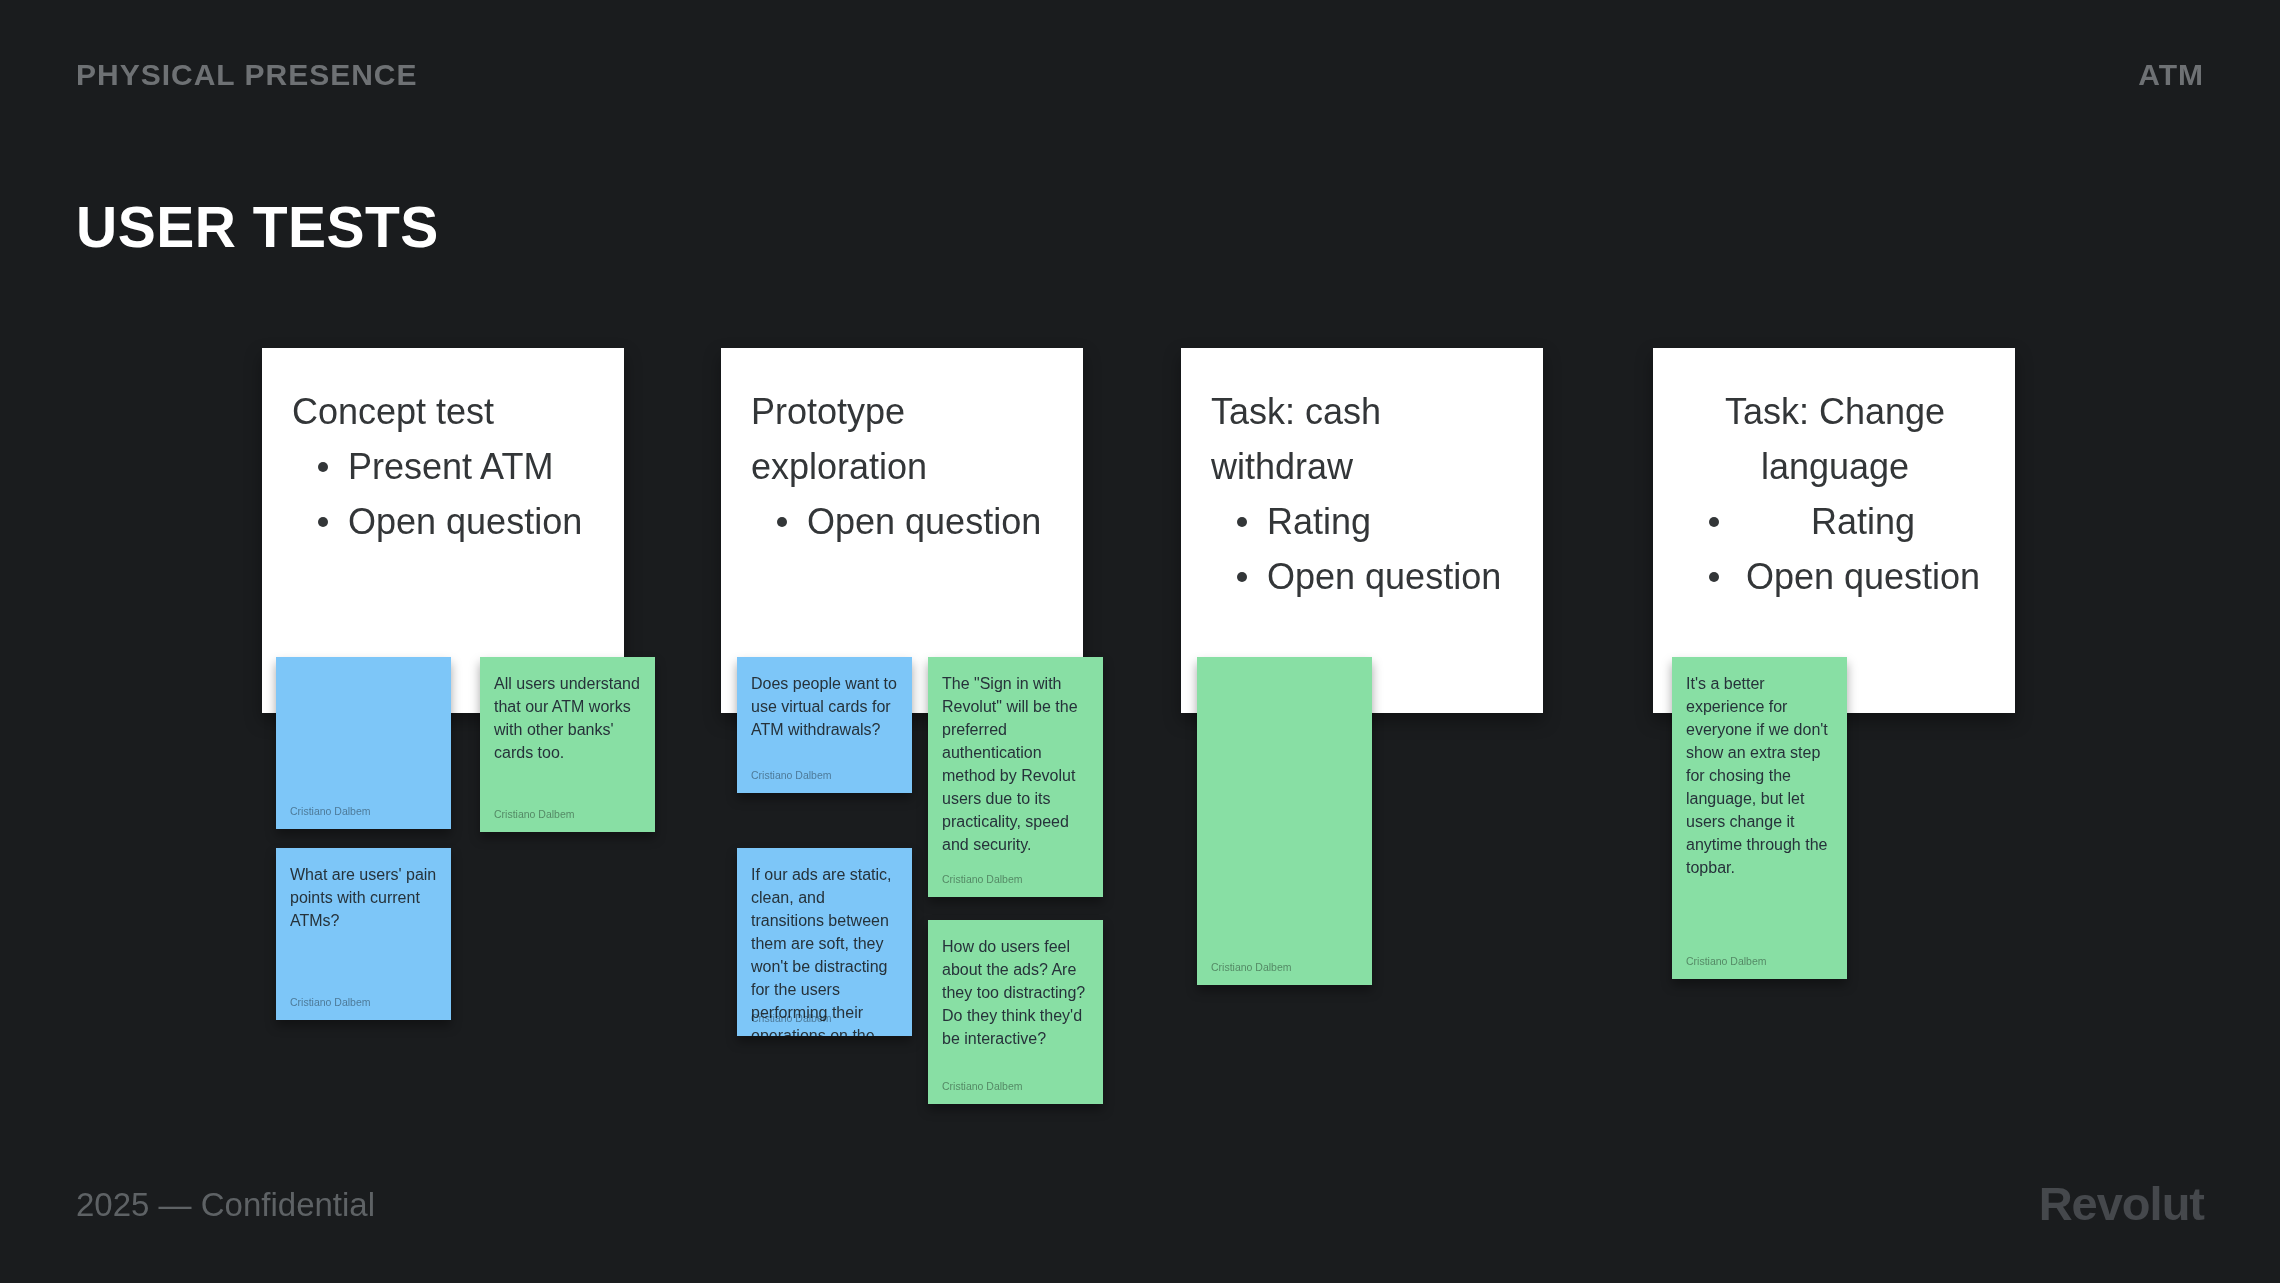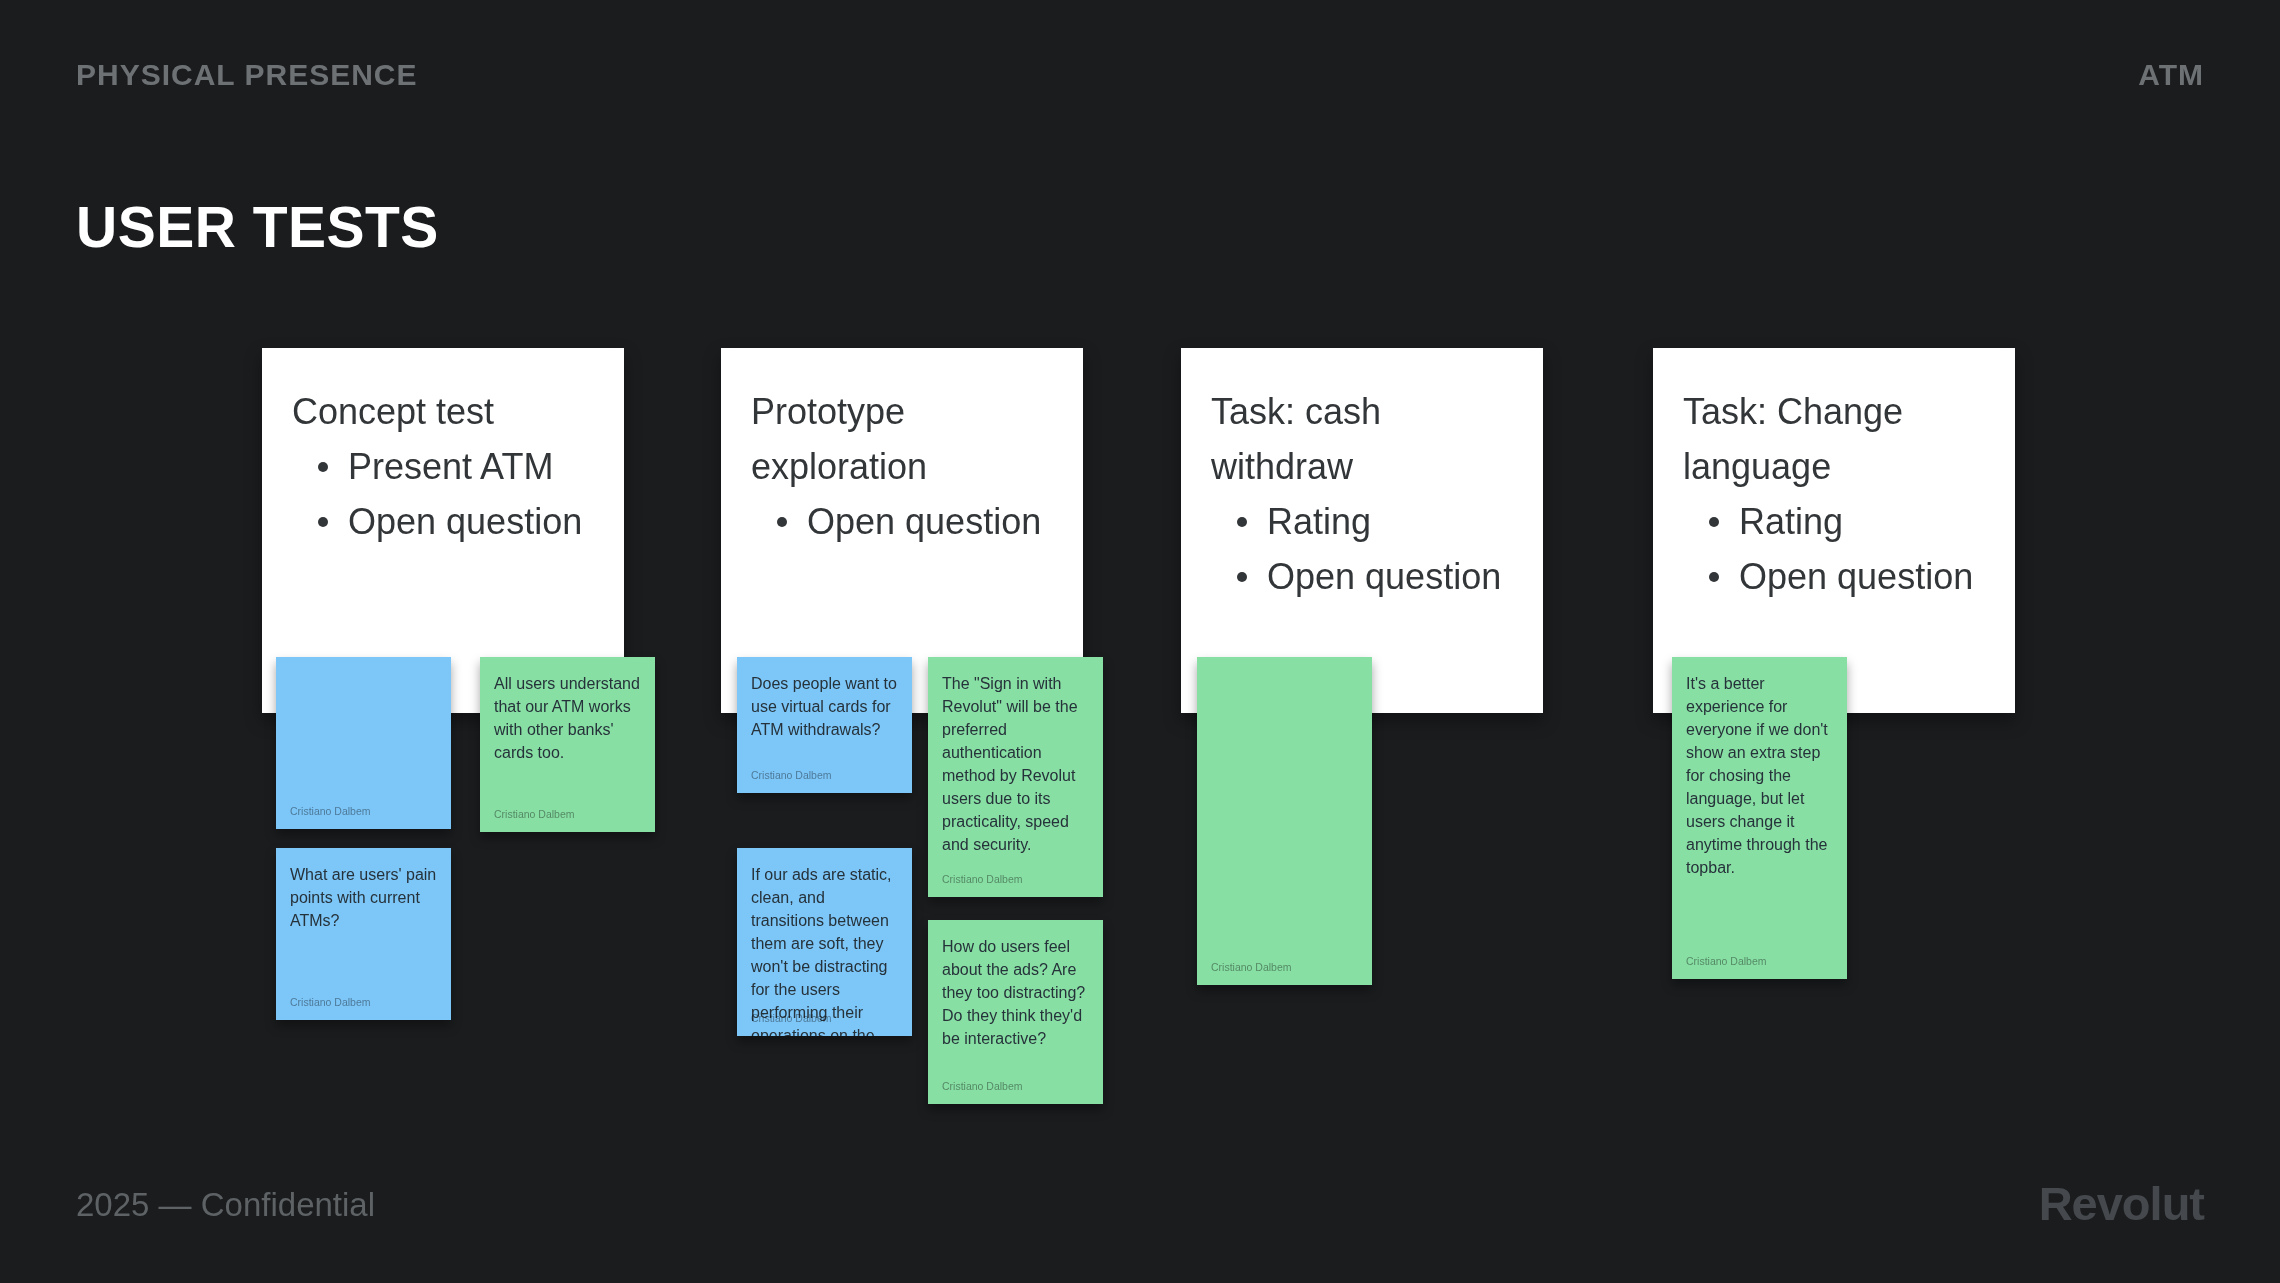--- a/index.html
+++ b/index.html
@@ -136,21 +136,21 @@
   </div>
 
   <div class="card" style="left:1181px;">
     <h3>Task: cash withdraw</h3>
     <ul>
       <li>Rating</li>
       <li>Open question</li>
     </ul>
   </div>
 
-  <div class="card" style="left:1653px;">
+  <div class="card" style="left:1653px;text-align:center;">
     <h3>Task: Change language</h3>
     <ul>
       <li>Rating</li>
       <li>Open question</li>
     </ul>
   </div>
 
   <div class="sticky blue" style="left:276px;  top:657px; height:172px;">
     <div class="author">Cristiano Dalbem</div>
   </div>

